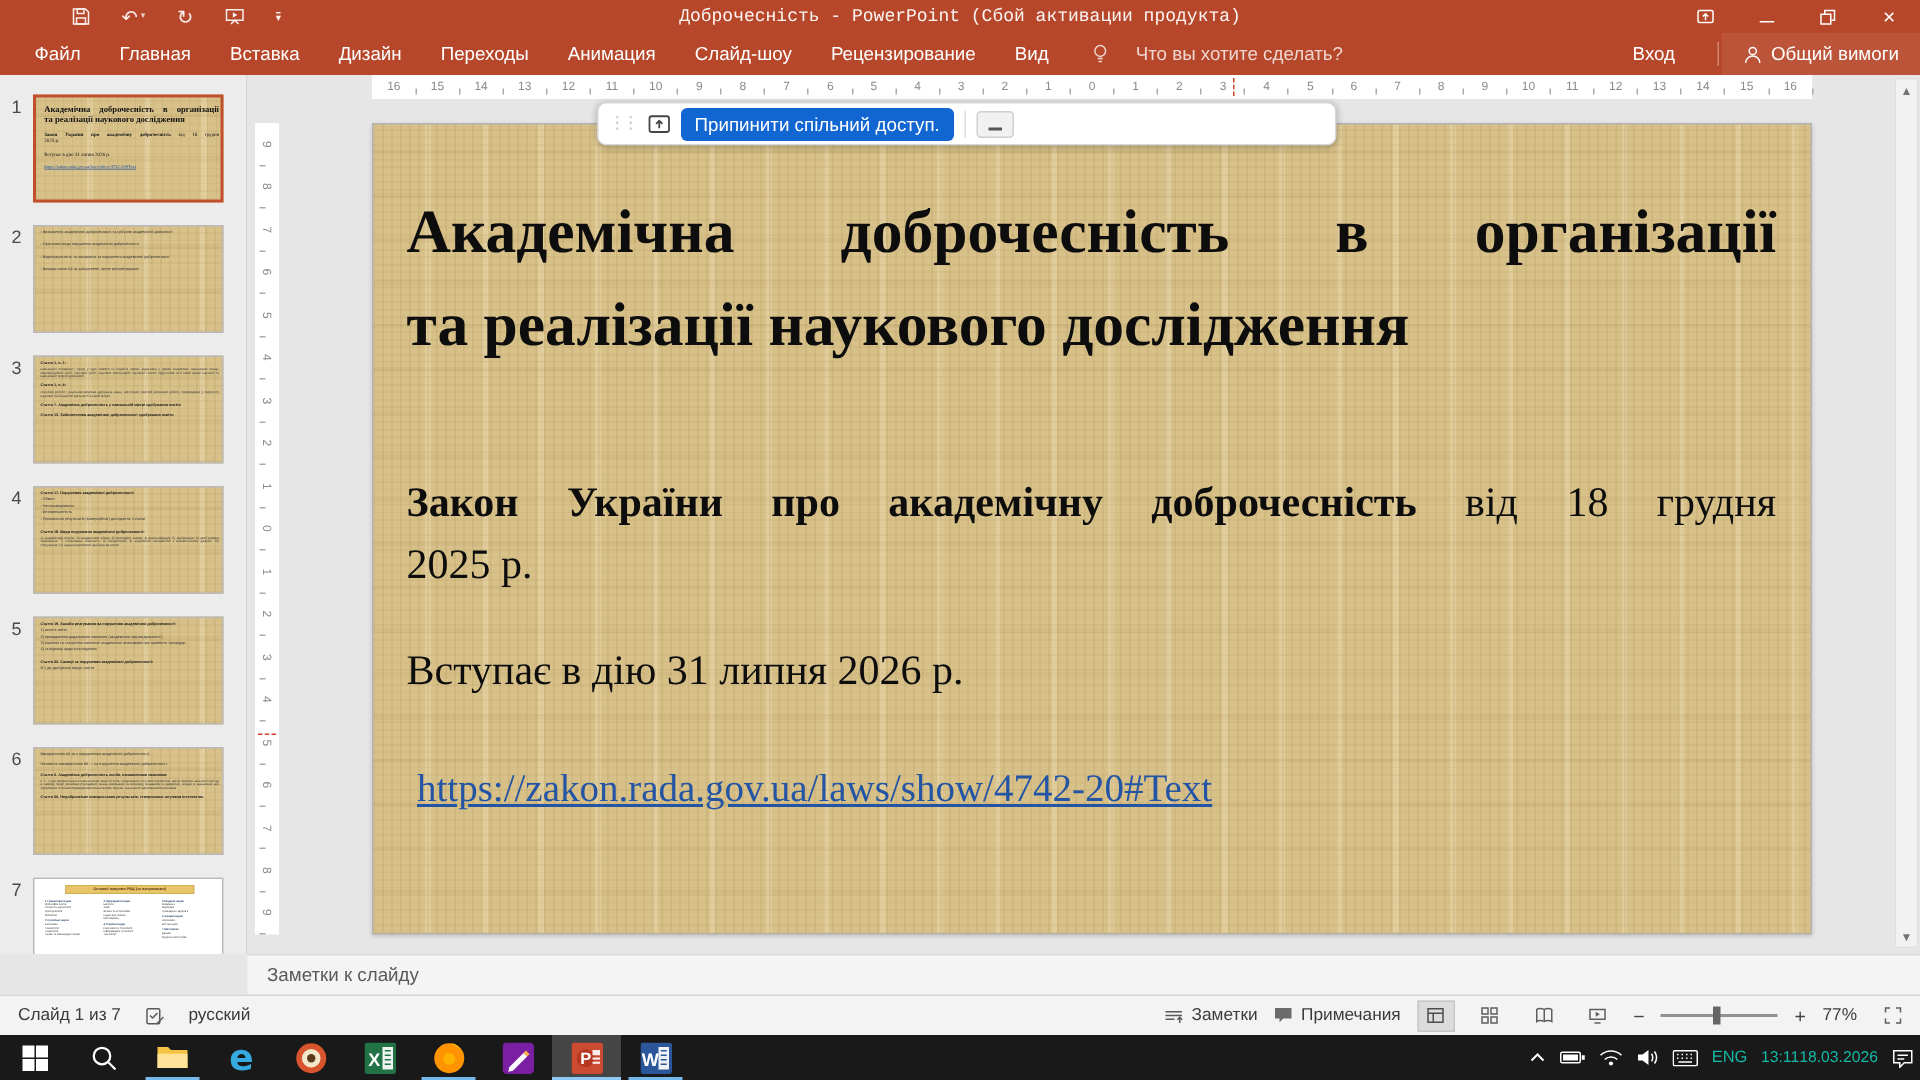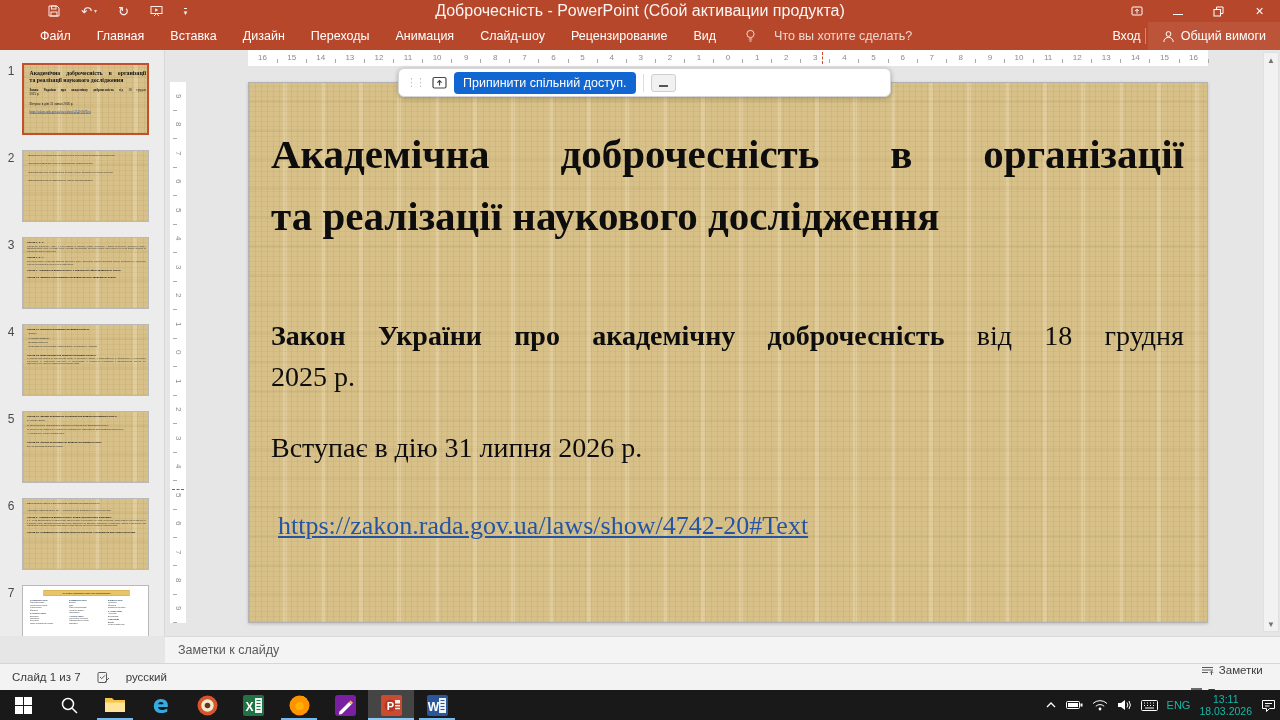--- a/index.html
+++ b/index.html
@@ -5,31 +5,31 @@
   *{margin:0;padding:0;box-sizing:border-box;}
   html,body{width:1280px;height:720px;overflow:hidden;background:#000;}
   body{font-family:"Liberation Sans","DejaVu Sans",sans-serif;}
   .screen{position:relative;width:1280px;height:720px;background:#e6e6e6;overflow:hidden;}
 
   
   .titlebar{position:absolute;top:0;left:0;right:0;height:22px;background:#b7472a;color:#fff;}
   .qat{position:absolute;left:48px;top:0;height:22px;display:flex;align-items:center;gap:21px;}
   .qbtn{display:flex;align-items:center;opacity:.92;font-size:13px;line-height:1;color:#fff;}
   .qbtn .caret{font-size:6px;margin-left:2px;opacity:.8;}
-  .title-text{position:absolute;left:200px;right:200px;top:0;height:22px;display:flex;align-items:center;justify-content:center;font-size:16px;color:rgba(255,255,255,.95);white-space:nowrap;}
+  .title-text{position:absolute;left:200px;right:200px;top:0;height:22px;display:flex;align-items:center;justify-content:center;font-size:12px;color:rgba(255,255,255,.95);white-space:nowrap;font-family:Liberation Mono, monospace;}
   .winctl{position:absolute;right:0;top:0;height:22px;display:flex;}
   .wbtn{width:41px;height:22px;display:flex;align-items:center;justify-content:center;color:#fff;font-size:14px;}
 
   
   .tabrow{position:absolute;top:22px;left:0;right:0;height:28px;background:#b7472a;display:flex;align-items:center;color:#fff;font-size:12.5px;}
-  .tabs{display:flex;align-items:center;padding-left:27px;height:100%;}
+  .tabs{display:flex;align-items:center;padding-left:10px;height:100%;}
   .tab{padding:0 13px;height:100%;display:flex;align-items:center;white-space:nowrap;}
   .tellme{display:flex;align-items:center;gap:18px;margin-left:16px;color:rgba(255,255,255,.78);white-space:nowrap;}
   .tabrow .spacer{flex:1;}
-  .signin{margin-right:4px;white-space:nowrap;}
+  .signin{margin-right:28px;white-space:nowrap;}
   .vline{width:1px;height:16px;background:rgba(255,255,255,.35);margin-right:2px;}
   .sharebtn{display:flex;align-items:center;gap:6px;height:100%;padding:0 14px;background:rgba(255,255,255,.07);white-space:nowrap;}
 
   
   .thumbpanel{position:absolute;left:0;top:50px;bottom:84px;width:165px;background:#ececec;border-right:1px solid #d7d7d7;padding-top:13px;overflow:hidden;}
   .trow{display:flex;margin-bottom:15px;}
   .tnum{width:22px;text-align:center;font-size:12px;color:#4a4a4a;padding-top:1px;}
   .thumb{width:127px;height:72px;border:1px solid #b9b9b9;position:relative;overflow:hidden;background:#fff;}
   .thumb.sel{border:2px solid #c1502e;}
   .thumb.white{background:#fff;}
@@ -91,40 +91,40 @@
   .bsep{width:1px;height:18px;background:#ddd;}
   .bmin{width:25px;height:18px;background:#f1f1f1;border:1px solid #cfcfcf;border-radius:3px;display:flex;align-items:flex-end;justify-content:center;padding-bottom:4px;}
   .bmin i{display:block;width:9px;height:2px;background:#555;}
 
   
   .notesbar{position:absolute;left:165px;right:0;bottom:57px;height:27px;background:#f4f4f4;border-top:1px solid #d9d9d9;display:flex;align-items:center;padding-left:13px;font-size:12.5px;color:#595959;}
 
   
   .statusbar{position:absolute;left:0;right:0;bottom:30px;height:27px;background:#f3f3f3;border-top:1px solid #d6d6d6;font-size:11.5px;color:#3b3b3b;}
   .sb-left{position:absolute;left:12px;top:0;bottom:0;display:flex;align-items:center;gap:16px;}
-  .sb-right{position:absolute;right:6px;top:0;bottom:0;display:flex;align-items:center;gap:11px;flex-direction:column;}
+  .sb-right{position:absolute;right:6px;top:0;bottom:0;display:flex;align-items:center;gap:11px;}
   .sb-item{display:flex;align-items:center;gap:5px;white-space:nowrap;}
   .vbtn{width:25px;height:21px;display:flex;align-items:center;justify-content:center;}
   .vbtn.active{background:#dcdcdc;border:1px solid #c6c6c6;}
   .ztrack{width:78px;height:2px;background:#919191;position:relative;}
   .zthumb{position:absolute;left:44%;top:-5px;width:5px;height:12px;background:#666;}
   .zsign{font-size:13px;color:#444;}
 
   
   .taskbar{position:absolute;left:0;right:0;bottom:0;height:30px;background:#191919;}
   .tbapps{position:absolute;left:0;top:0;bottom:0;display:flex;}
   .tcell{width:46px;height:30px;display:flex;align-items:center;justify-content:center;position:relative;}
   .tcell.running::after{content:"";position:absolute;bottom:0;left:5px;right:5px;height:2px;background:#76b9ed;}
   .tcell.active{background:#454545;}
   .tcell.active::after{content:"";position:absolute;bottom:0;left:0;right:0;height:2px;background:#8ec9f5;}
   .edge-e{color:#35abe2;font-family:"DejaVu Sans",sans-serif;font-weight:bold;font-size:24px;line-height:1;}
   .tray{position:absolute;right:4px;top:0;bottom:0;display:flex;align-items:center;gap:9px;color:#14b8a6;justify-content:center;}
   .tray-item{display:flex;align-items:center;justify-content:center;}
   .tray-lang{font-size:11px;}
-  .clock{display:flex;flex-direction:column;align-items:center;font-size:10.5px;line-height:12px;white-space:nowrap;}
+  .clock{display:flex;flex-direction:row;align-items:center;font-size:10.5px;line-height:12px;white-space:nowrap;}
 </style>
 </head>
 <body>
 
 <div class="screen">
 
   <div class="titlebar">
     <div class="qat">
       <div class="qbtn">
         <svg width="12" height="12" viewBox="0 0 12 12">

